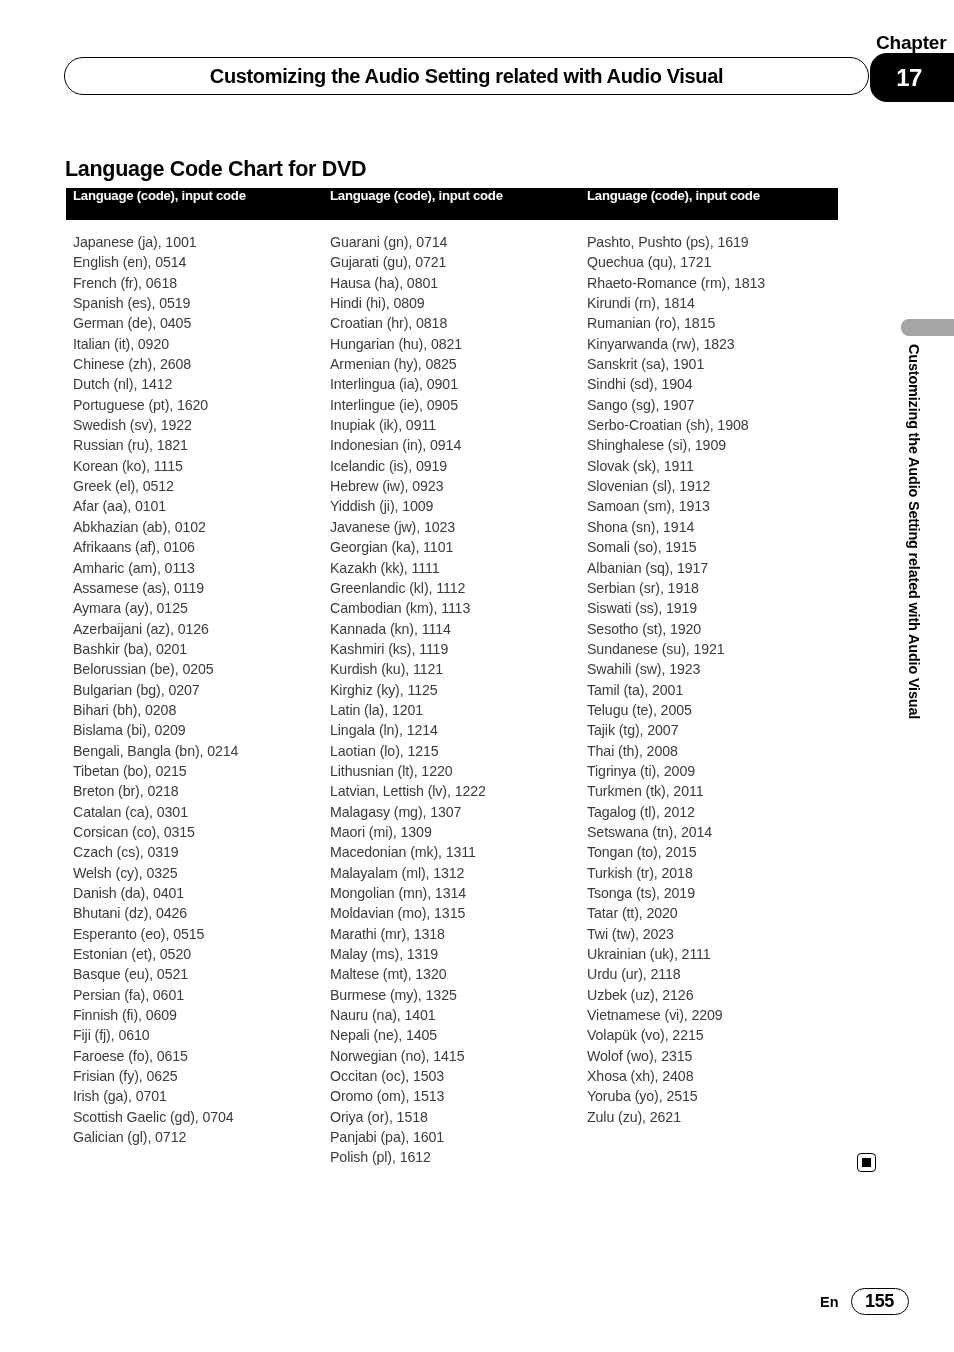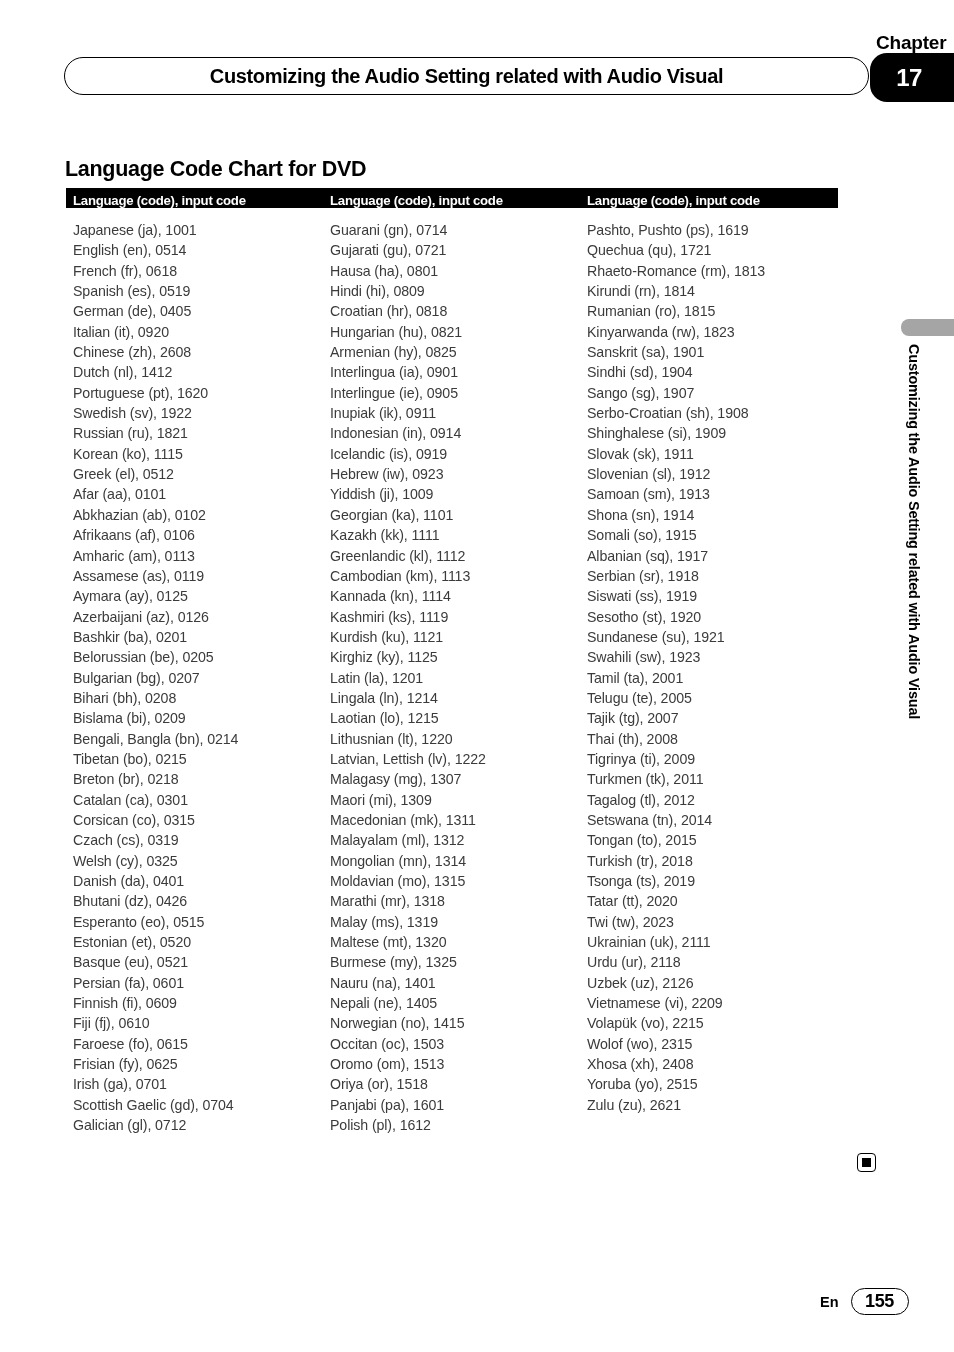--- a/index.html
+++ b/index.html
@@ -87,22 +87,22 @@
   
   #code-table {
     position: absolute;
     top: 188px;
     left: 66px;
     width: 772px;
   }
   #table-header-bar {
     display: flex;
     background: #000000;
-    height: 20px;
-    align-items: flex-end;
+    height: 32px;
+    align-items: flex-start;
   }
   .th-cell {
     color: #ffffff;
     font-size: 13.2px;
     font-weight: bold;
     letter-spacing: -0.25px;
     white-space: nowrap;
   }
   .th-cell.c1 { width: 260px; padding-left: 7px; box-sizing: border-box; }
   .th-cell.c2 { width: 257px; padding-left: 4px; box-sizing: border-box; }
@@ -285,20 +285,21 @@
         <div class="code-entry">Croatian (hr), 0818</div>
         <div class="code-entry">Hungarian (hu), 0821</div>
         <div class="code-entry">Armenian (hy), 0825</div>
         <div class="code-entry">Interlingua (ia), 0901</div>
         <div class="code-entry">Interlingue (ie), 0905</div>
         <div class="code-entry">Inupiak (ik), 0911</div>
         <div class="code-entry">Indonesian (in), 0914</div>
         <div class="code-entry">Icelandic (is), 0919</div>
         <div class="code-entry">Hebrew (iw), 0923</div>
         <div class="code-entry">Yiddish (ji), 1009</div>
+        <div class="code-entry">Javanese (jw), 1023</div>
         <div class="code-entry">Georgian (ka), 1101</div>
         <div class="code-entry">Kazakh (kk), 1111</div>
         <div class="code-entry">Greenlandic (kl), 1112</div>
         <div class="code-entry">Cambodian (km), 1113</div>
         <div class="code-entry">Kannada (kn), 1114</div>
         <div class="code-entry">Kashmiri (ks), 1119</div>
         <div class="code-entry">Kurdish (ku), 1121</div>
         <div class="code-entry">Kirghiz (ky), 1125</div>
         <div class="code-entry">Latin (la), 1201</div>
         <div class="code-entry">Lingala (ln), 1214</div>

